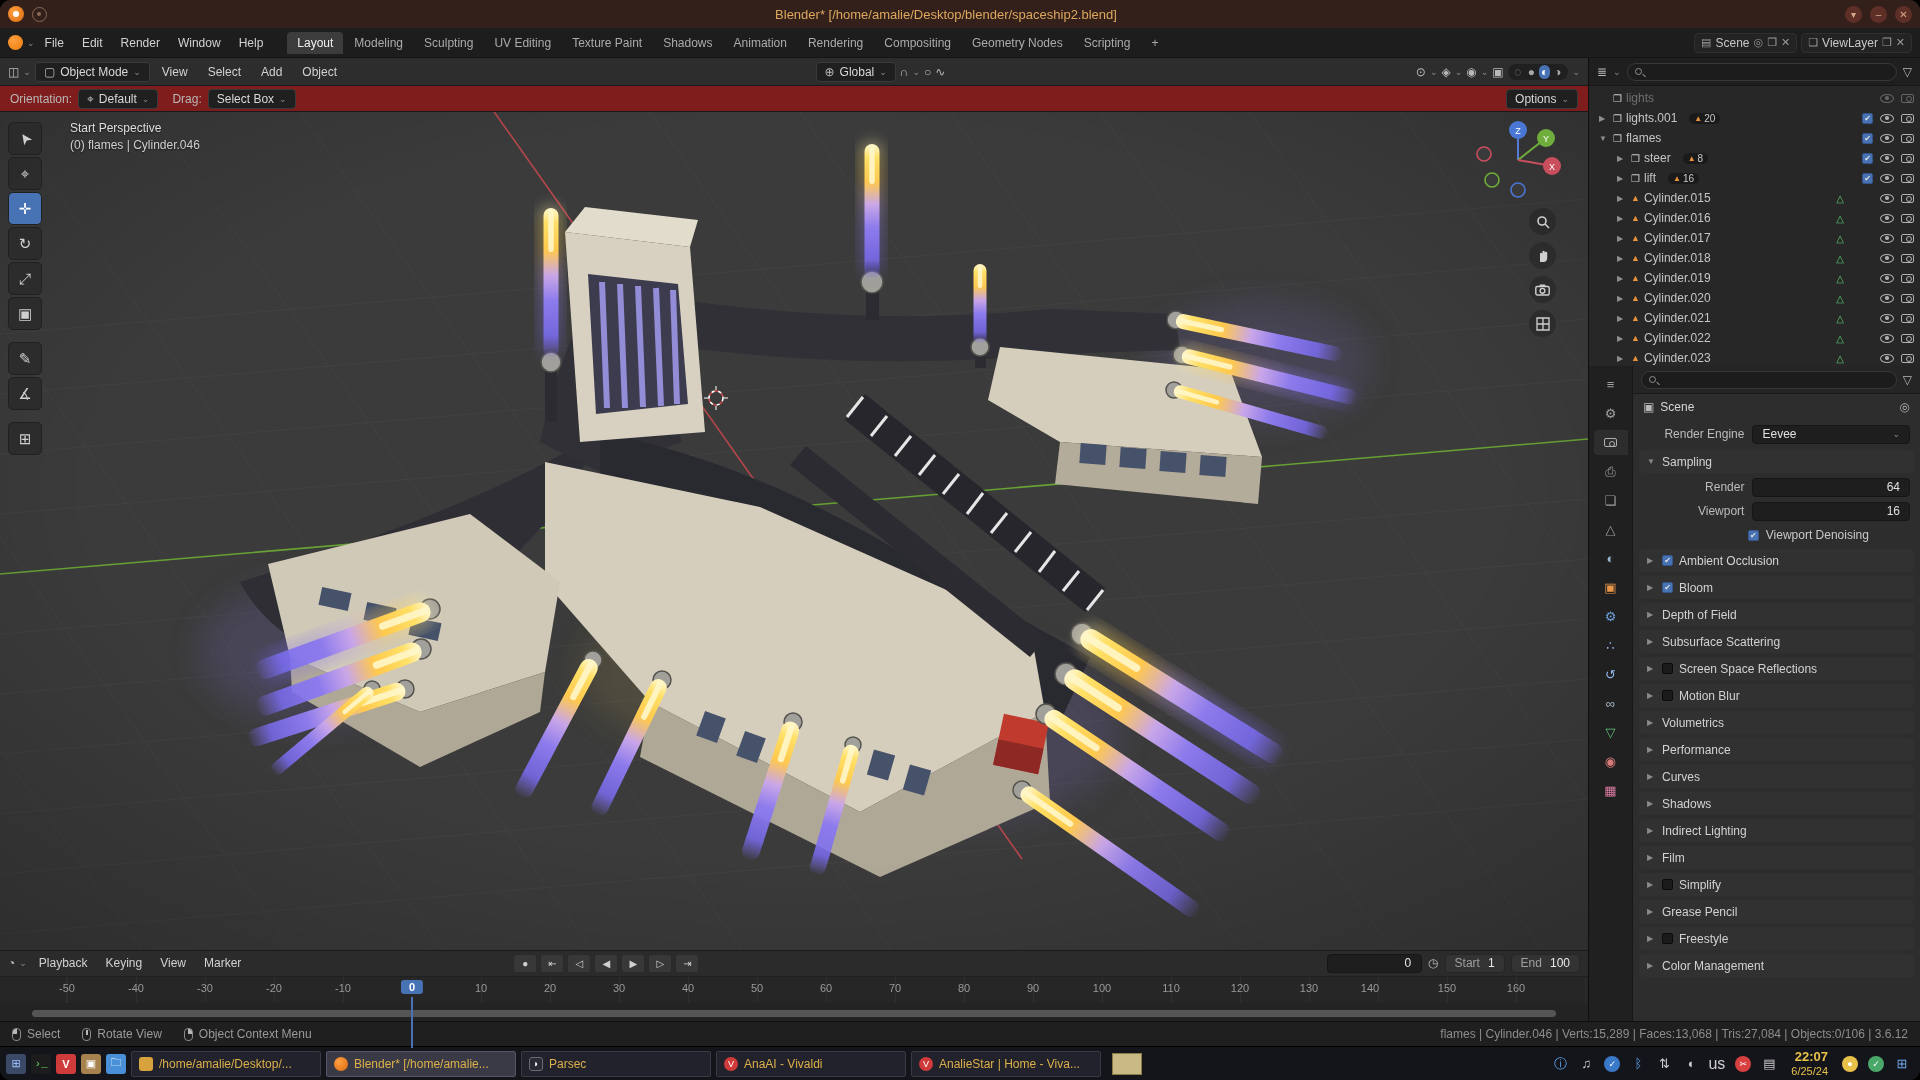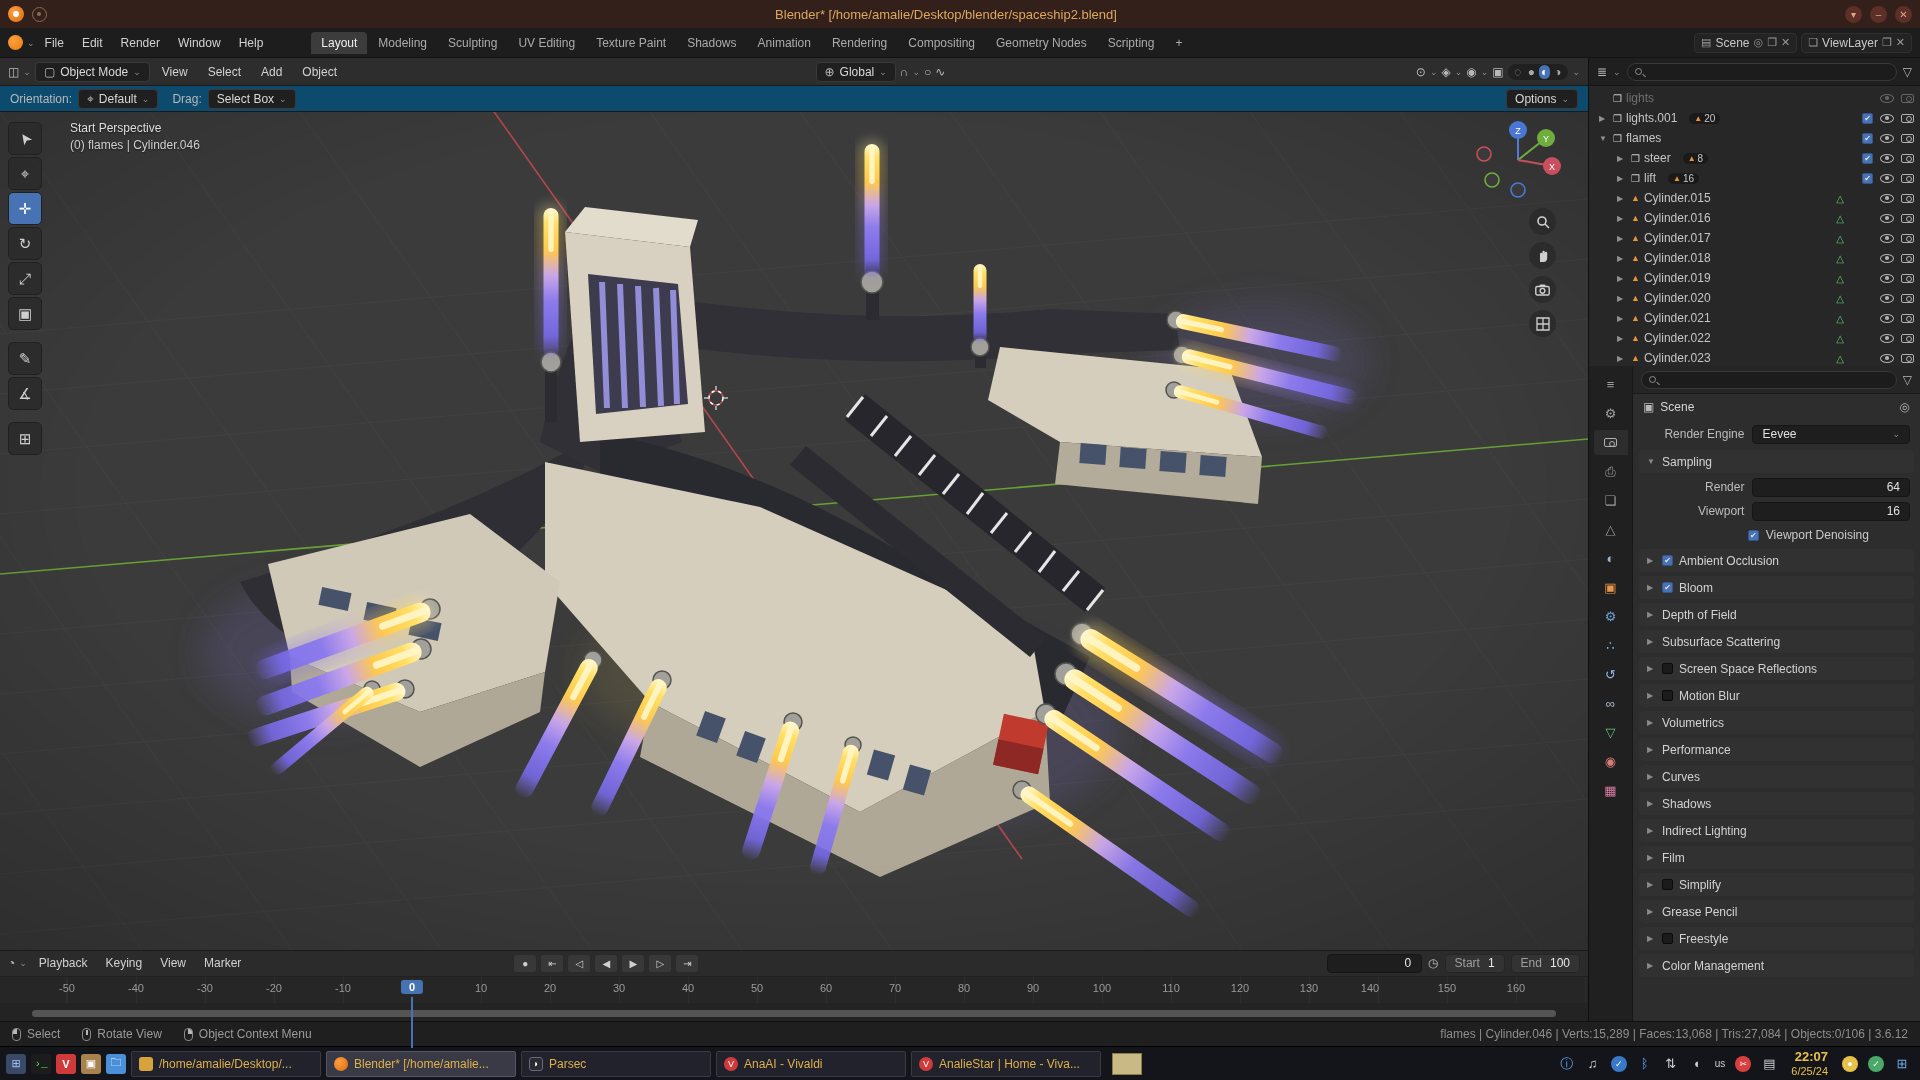--- a/index.html
+++ b/index.html
@@ -1,48 +1,48 @@
 <!DOCTYPE html>
 <html><head>
 <meta charset="utf-8">
 <style>
   * { margin:0; padding:0; box-sizing:border-box; }
   html,body { width:1920px; height:1080px; background:#000; }
   body { font-family:"Liberation Sans", sans-serif; font-size:12px; color:#c8c8c8; overflow:hidden; }
-  .screen { position:relative; width:1920px; height:1080px; background:#1d1d1d; overflow:hidden; }
+  .screen { position:relative; width:1920px; height:1080px; background:#1d1d1d; overflow:hidden;border-radius:11px; }
 
   
   .titlebar { height:28px; background:#33201b; display:flex; align-items:center; padding:0 8px; gap:8px; }
   .tb-logo { width:16px; height:16px; border-radius:50%; background:radial-gradient(circle at 35% 35%, #ff9f3e, #d86a12); position:relative; }
   .tb-logo::after { content:""; position:absolute; left:5px; top:5px; width:6px; height:6px; border-radius:50%; background:#fff; }
   .tb-gear { width:15px; height:15px; border-radius:50%; border:1.5px solid #8a6a55; position:relative; }
   .tb-gear::after { content:""; position:absolute; left:4px; top:4px; width:4px; height:4px; border-radius:50%; background:#8a6a55; }
   .tb-title { flex:1; text-align:center; color:#dda75e; font-size:13px; }
   .tb-btn { width:17px; height:17px; border-radius:50%; background:#5d2f26; color:#d8a98a; font-size:10px; display:flex; align-items:center; justify-content:center; }
 
   
   .menubar { height:30px; background:#1d1d1d; border-bottom:1px solid #131313; display:flex; align-items:center; padding:0 8px; gap:2px; }
   .mb-logo { width:15px; height:15px; border-radius:50%; background:radial-gradient(circle at 35% 35%, #ff9f3e, #e87d0d); margin-right:2px; }
   .chev { color:#8a8a8a; font-size:9px; }
   .menu-item { padding:3px 8px; border-radius:3px; color:#d2d2d2; }
   .workspaces { display:flex; align-items:center; margin-left:14px; gap:1px; }
   .ws-tab { padding:4px 10px; border-radius:4px 4px 0 0; color:#ababab; white-space:nowrap; }
-  .ws-tab.active { background:#3c3c3c; color:#f0f0f0;margin-left:24px; }
+  .ws-tab.active { background:#3c3c3c; color:#f0f0f0; }
   .mb-right { margin-left:auto; display:flex; align-items:center; gap:4px; }
   .sel-box { display:flex; align-items:center; gap:4px; background:#232323; border:1px solid #2f2f2f; border-radius:4px; padding:2px 6px; }
   .mi { color:#9a9a9a; font-size:11px; }
 
   
   .main { display:flex; height:963px; }
   .left-area { width:1588px; display:flex; flex-direction:column; }
   .right-panel { width:332px; border-left:1px solid #0f0f0f; display:flex; flex-direction:column; background:#272727; }
 
   
   .toolheader { height:28px; background:#2d2d2d; border-bottom:1px solid #1a1a1a; display:flex; align-items:center; padding:0 8px; gap:4px; }
-  .toolsettings { height:26px; background:#0c4a6e; border-bottom:1px solid #191919; display:flex; align-items:center; padding:0 10px; gap:6px; color:#b8b8b8; }
+  .toolsettings { height:26px; background:#7f1d1d; border-bottom:1px solid #191919; display:flex; align-items:center; padding:0 10px; gap:6px; color:#b8b8b8; }
   .hdr-pill { display:flex; align-items:center; gap:5px; background:#1f1f1f; border:1px solid #3a3a3a; border-radius:4px; padding:2px 8px; color:#d8d8d8; }
   .icon-g { font-size:12px; color:#b8b8b8; }
   .shade-group { display:flex; align-items:center; gap:2px; background:#202020; border-radius:9px; padding:1px 5px; }
   .shade-dot { font-size:12px; color:#a8a8a8; padding:0 2px; border-radius:8px; }
   .shade-dot.active { background:#4772b3; color:#fff; }
   .hspace { flex:1; }
 
   
   .viewport { position:relative; height:838px; background:#3b3b3b; overflow:hidden; }
   .vp-svg { position:absolute; inset:0; }
@@ -1017,21 +1017,21 @@
     </div>
     <span class="swatch"></span>
 
     <div class="tray">
       <span class="tray-i" style="color:#5aa0e8;">ⓘ</span>
       <span class="tray-i">♫</span>
       <span class="tray-i circle-i" style="background:#3a78c8;">✓</span>
       <span class="tray-i" style="color:#5aa0e8;">ᛒ</span>
       <span class="tray-i">⇅</span>
       <span class="tray-i">◖</span>
-      <span class="tray-i" style="width:auto;font-size:10px;">us</span>
+      <span class="tray-i" style="width:auto;font-size:16px;">us</span>
       <span class="tray-i circle-i" style="background:#d84040;">✂</span>
       <span class="tray-i">▤</span>
       <div class="clock">
         <span class="tm">22:07</span>
         <span class="dt">6/25/24</span>
       </div>
       <span class="tray-i circle-i" style="background:#e8c14a;">●</span>
       <span class="tray-i circle-i" style="background:#4aa86a;">✓</span>
       <span class="tray-i" style="color:#6fa8e8;">⊞</span>
     </div>

